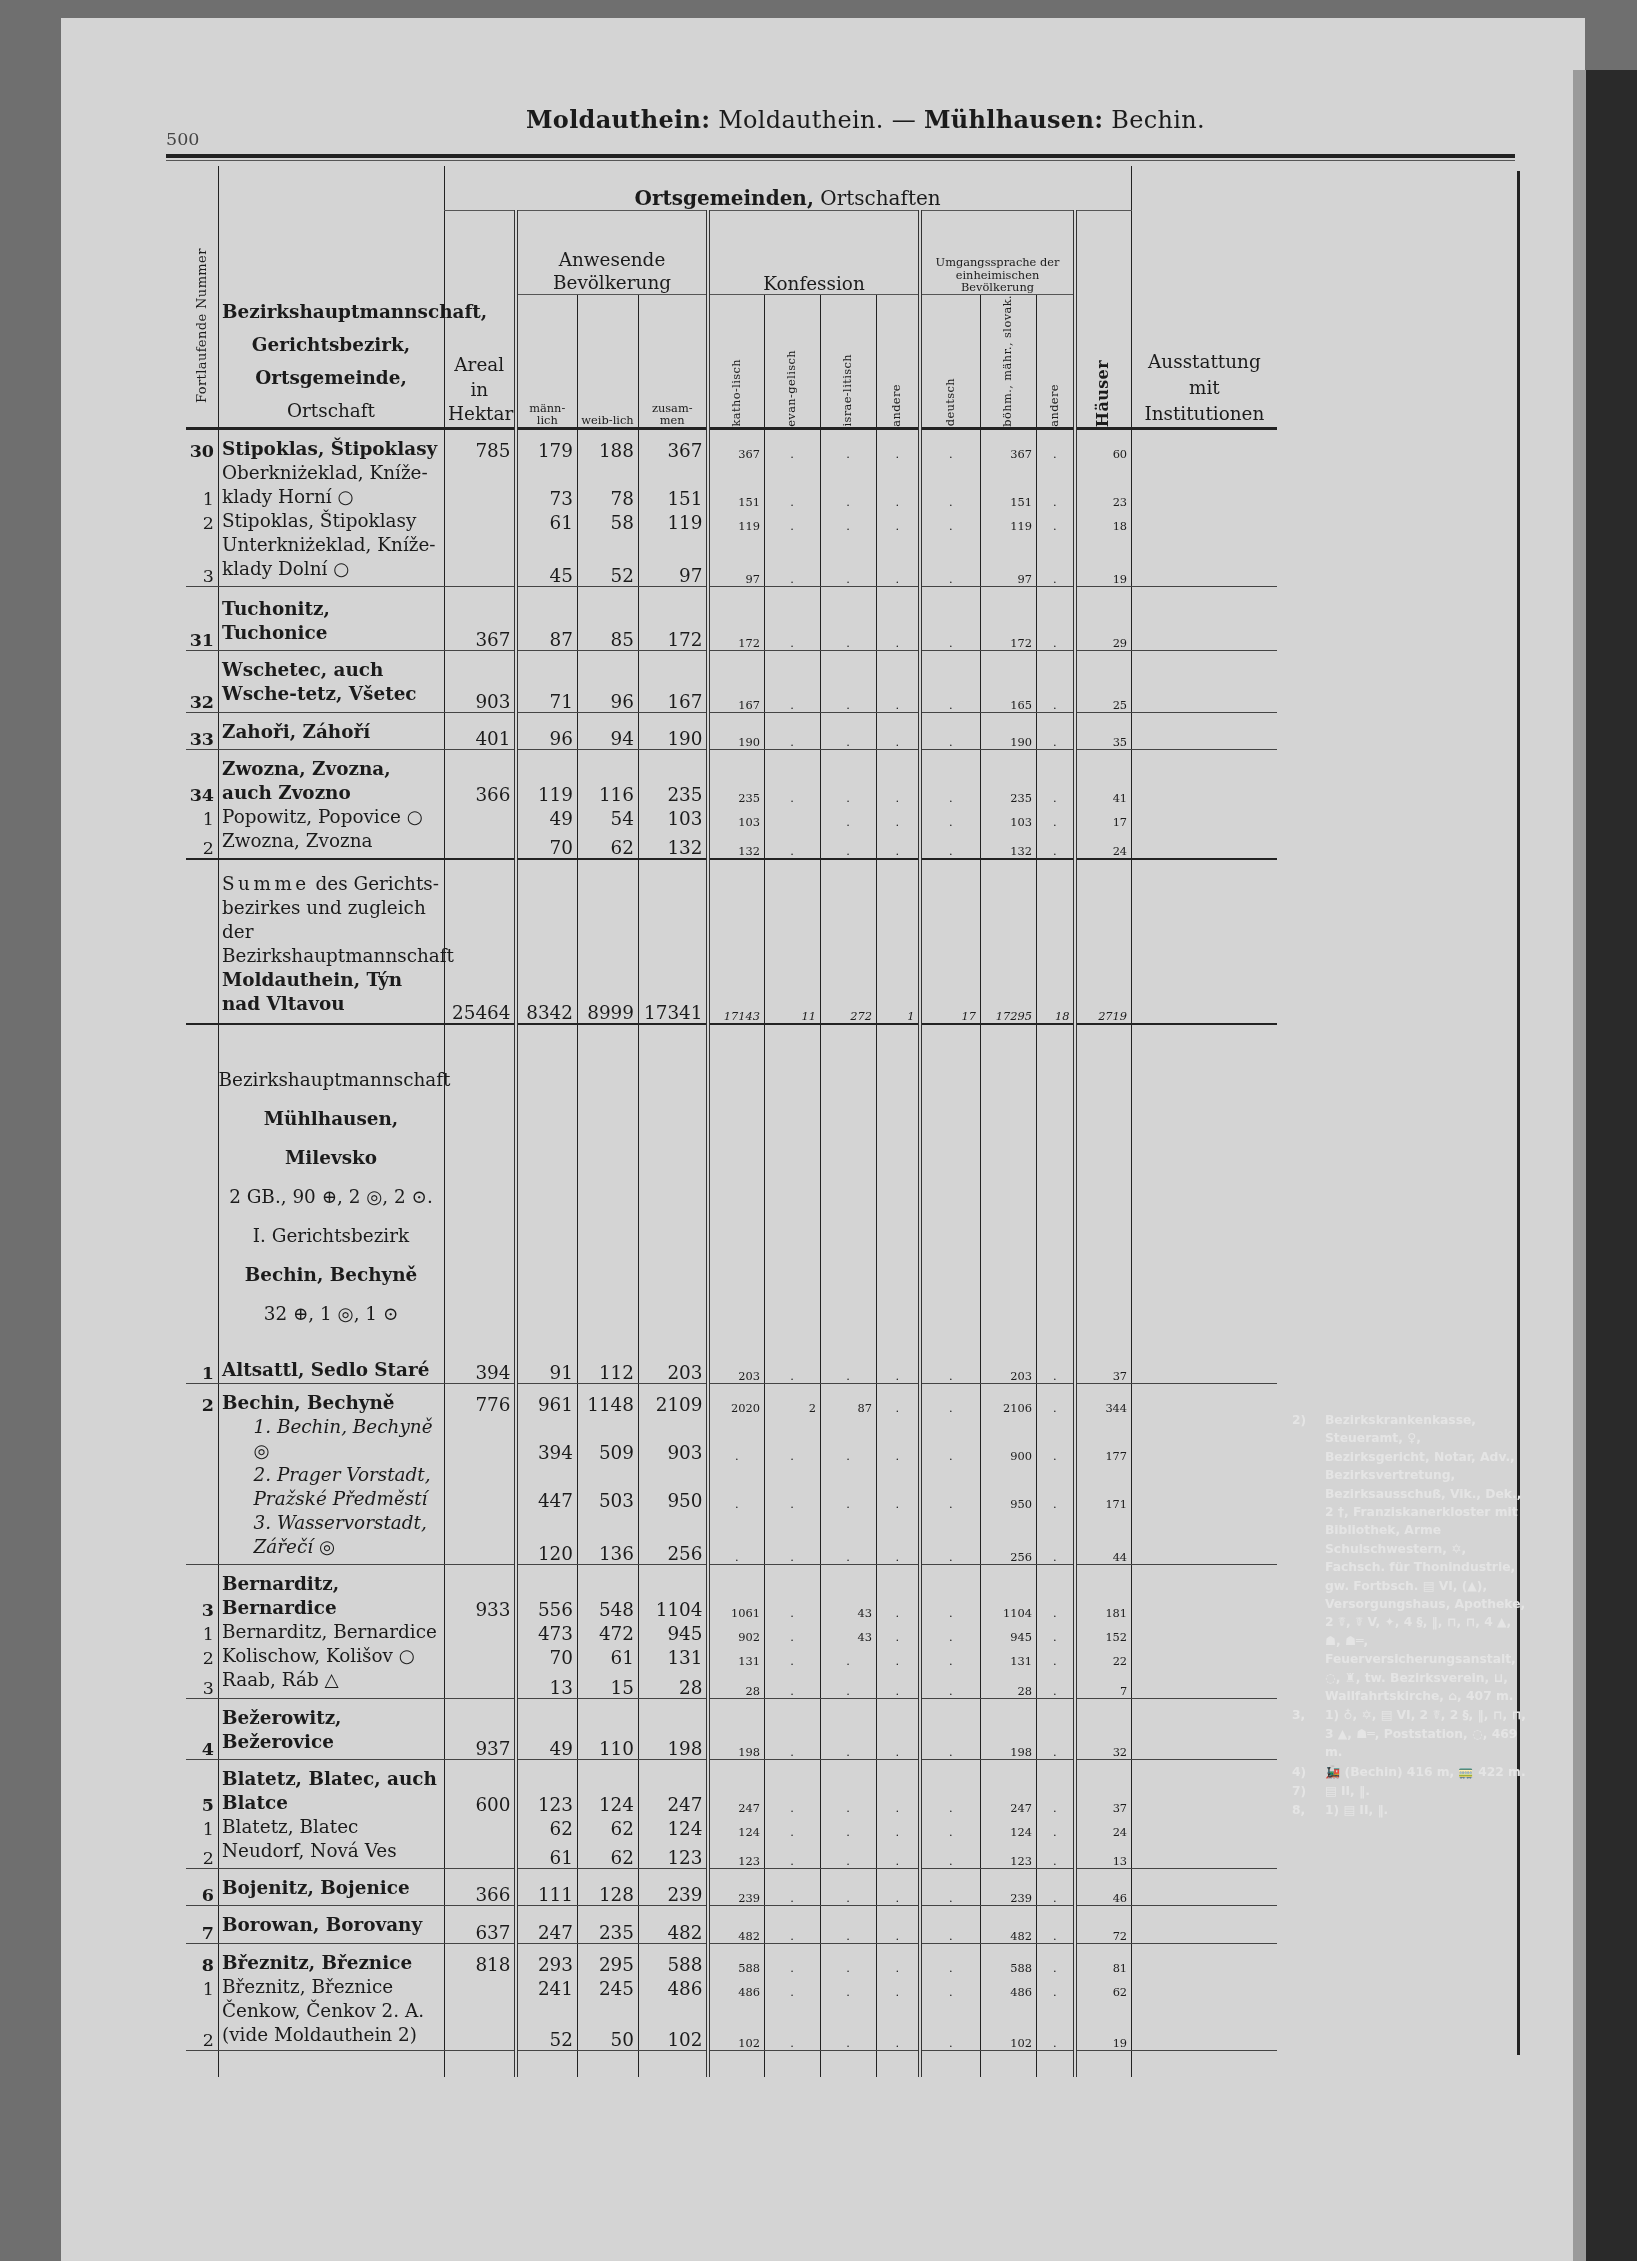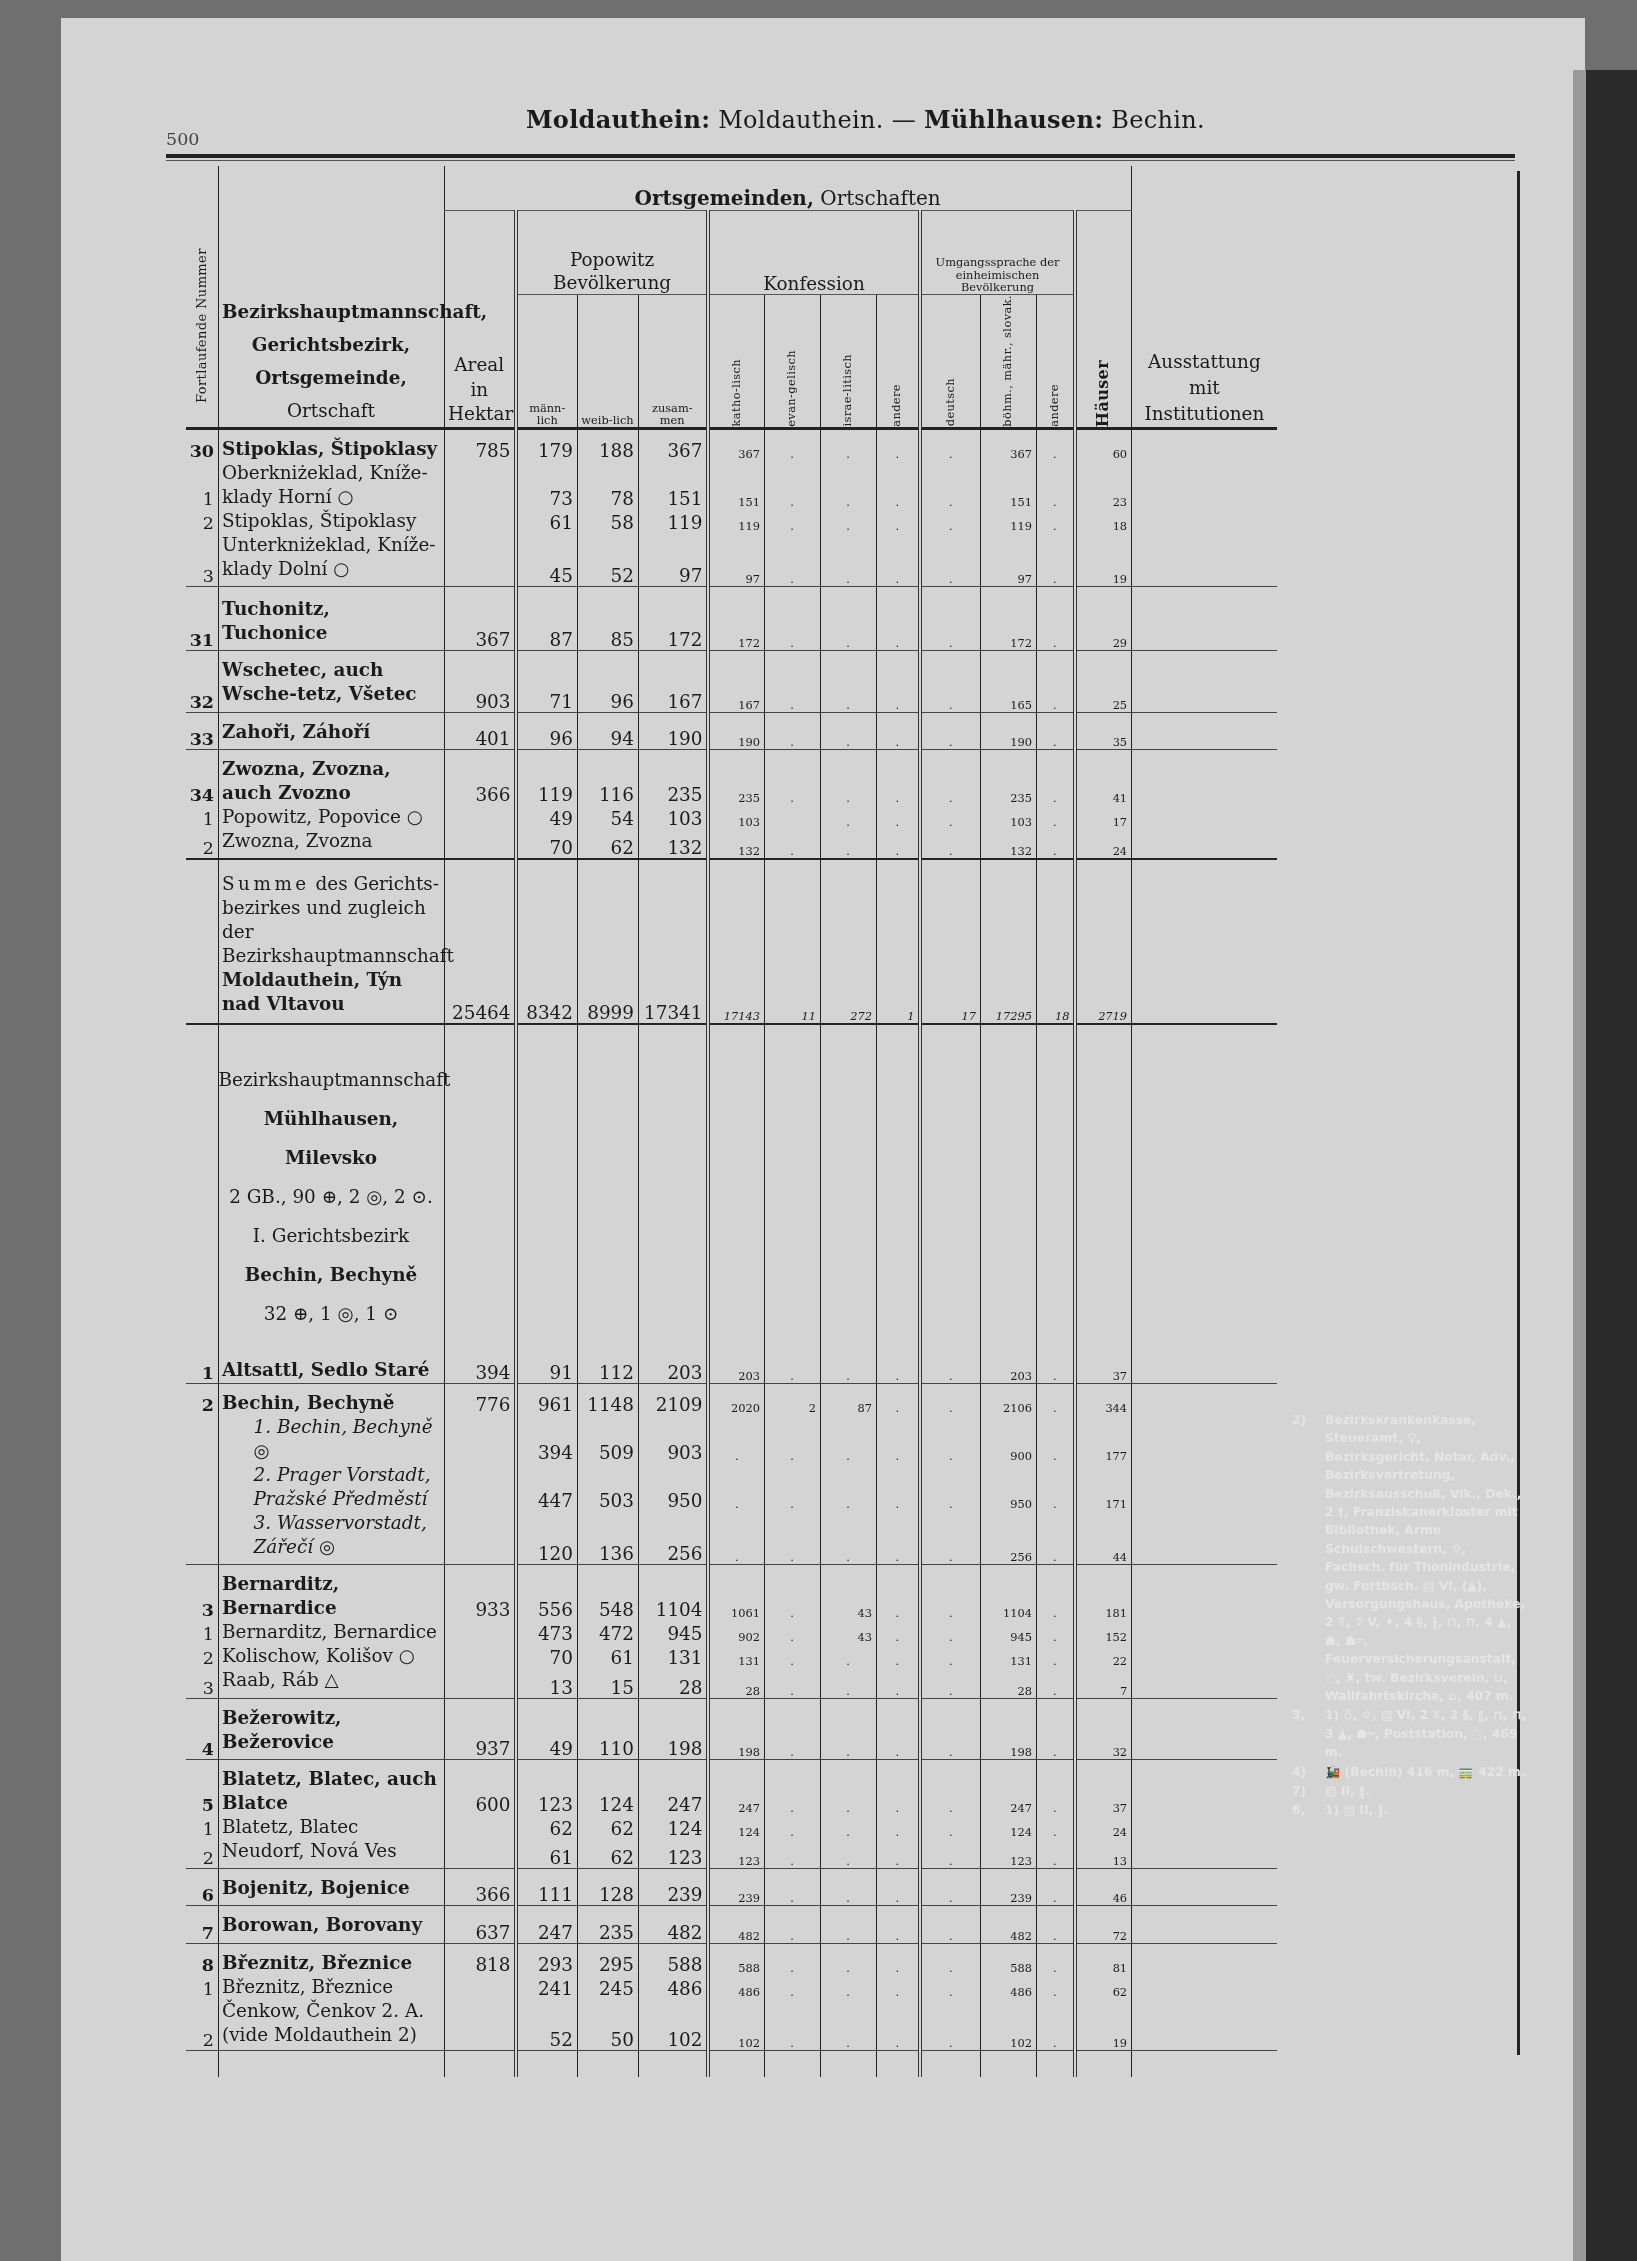--- a/index.html
+++ b/index.html
@@ -75,21 +75,21 @@
         <div class="bold">Bezirkshauptmannschaft,</div>
         <div class="bold">Gerichtsbezirk,</div>
         <div class="bold">Ortsgemeinde,</div>
         <div>Ortschaft</div>
       </th>
       <th colspan="12" class="vl" style="height:44px;font-size:20px;"><b>Ortsgemeinden,</b><span> Ortschaften</span></th>
       <th rowspan="3" class="vl" style="border-bottom:3.5px solid #222;font-size:18.4px;line-height:26px;">Ausstattung mit Institutionen</th>
     </tr>
     <tr class="hdr">
       <th rowspan="2" class="vl" style="border-bottom:3.5px solid #222;line-height:24.5px;">Areal in Hektar</th>
-      <th colspan="3" class="dvl" style="height:83px;line-height:23px;">Popowitz Bevölkerung</th>
+      <th colspan="3" class="dvl" style="height:83px;line-height:23px;">Anwesende Bevölkerung</th>
       <th colspan="4" class="dvl">Konfession</th>
       <th colspan="3" class="dvl small">Umgangssprache der einheimischen Bevölkerung</th>
       <th rowspan="2" class="dvl" style="border-bottom:3.5px solid #222;">
           <div class="rot bold" style="font-size:16px;">Häuser</div>
         </th>
     </tr>
     <tr class="hdr hdr-bottom">
       <th class="dvl small" style="height:70px;">männ-lich</th>
       <th class="vl small">weib-lich</th>
       <th class="vl small">zusam-men</th>

